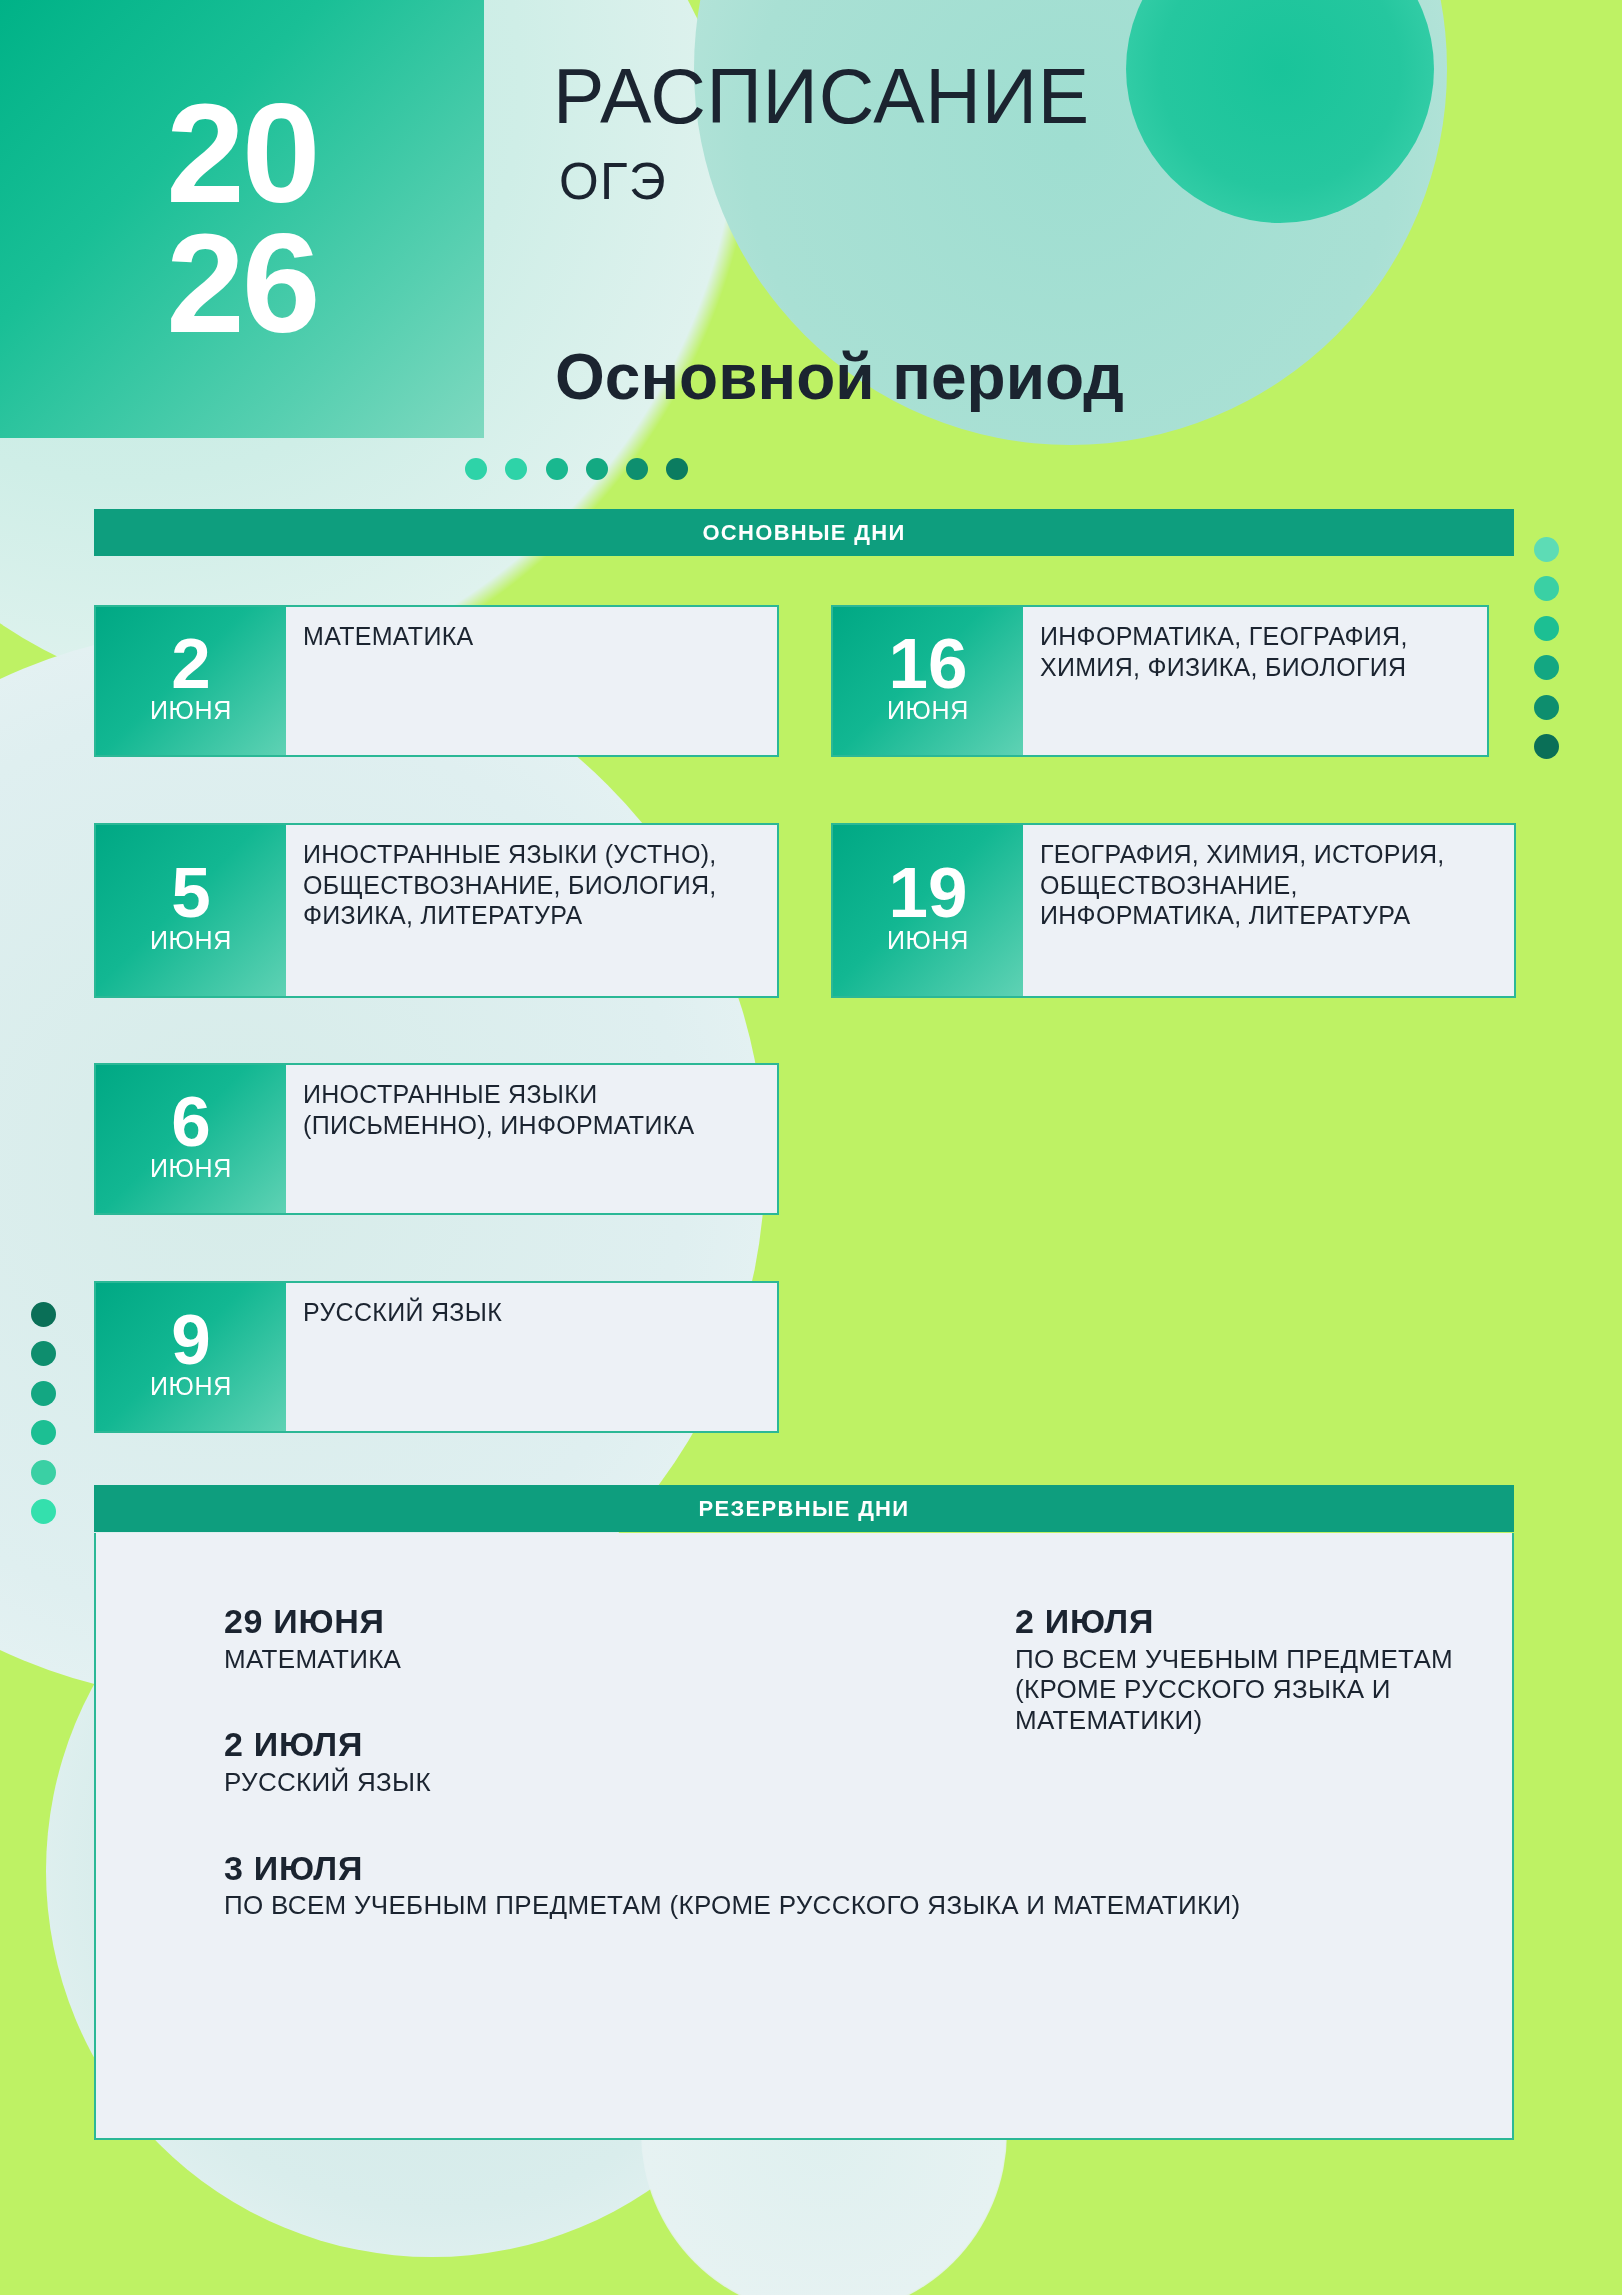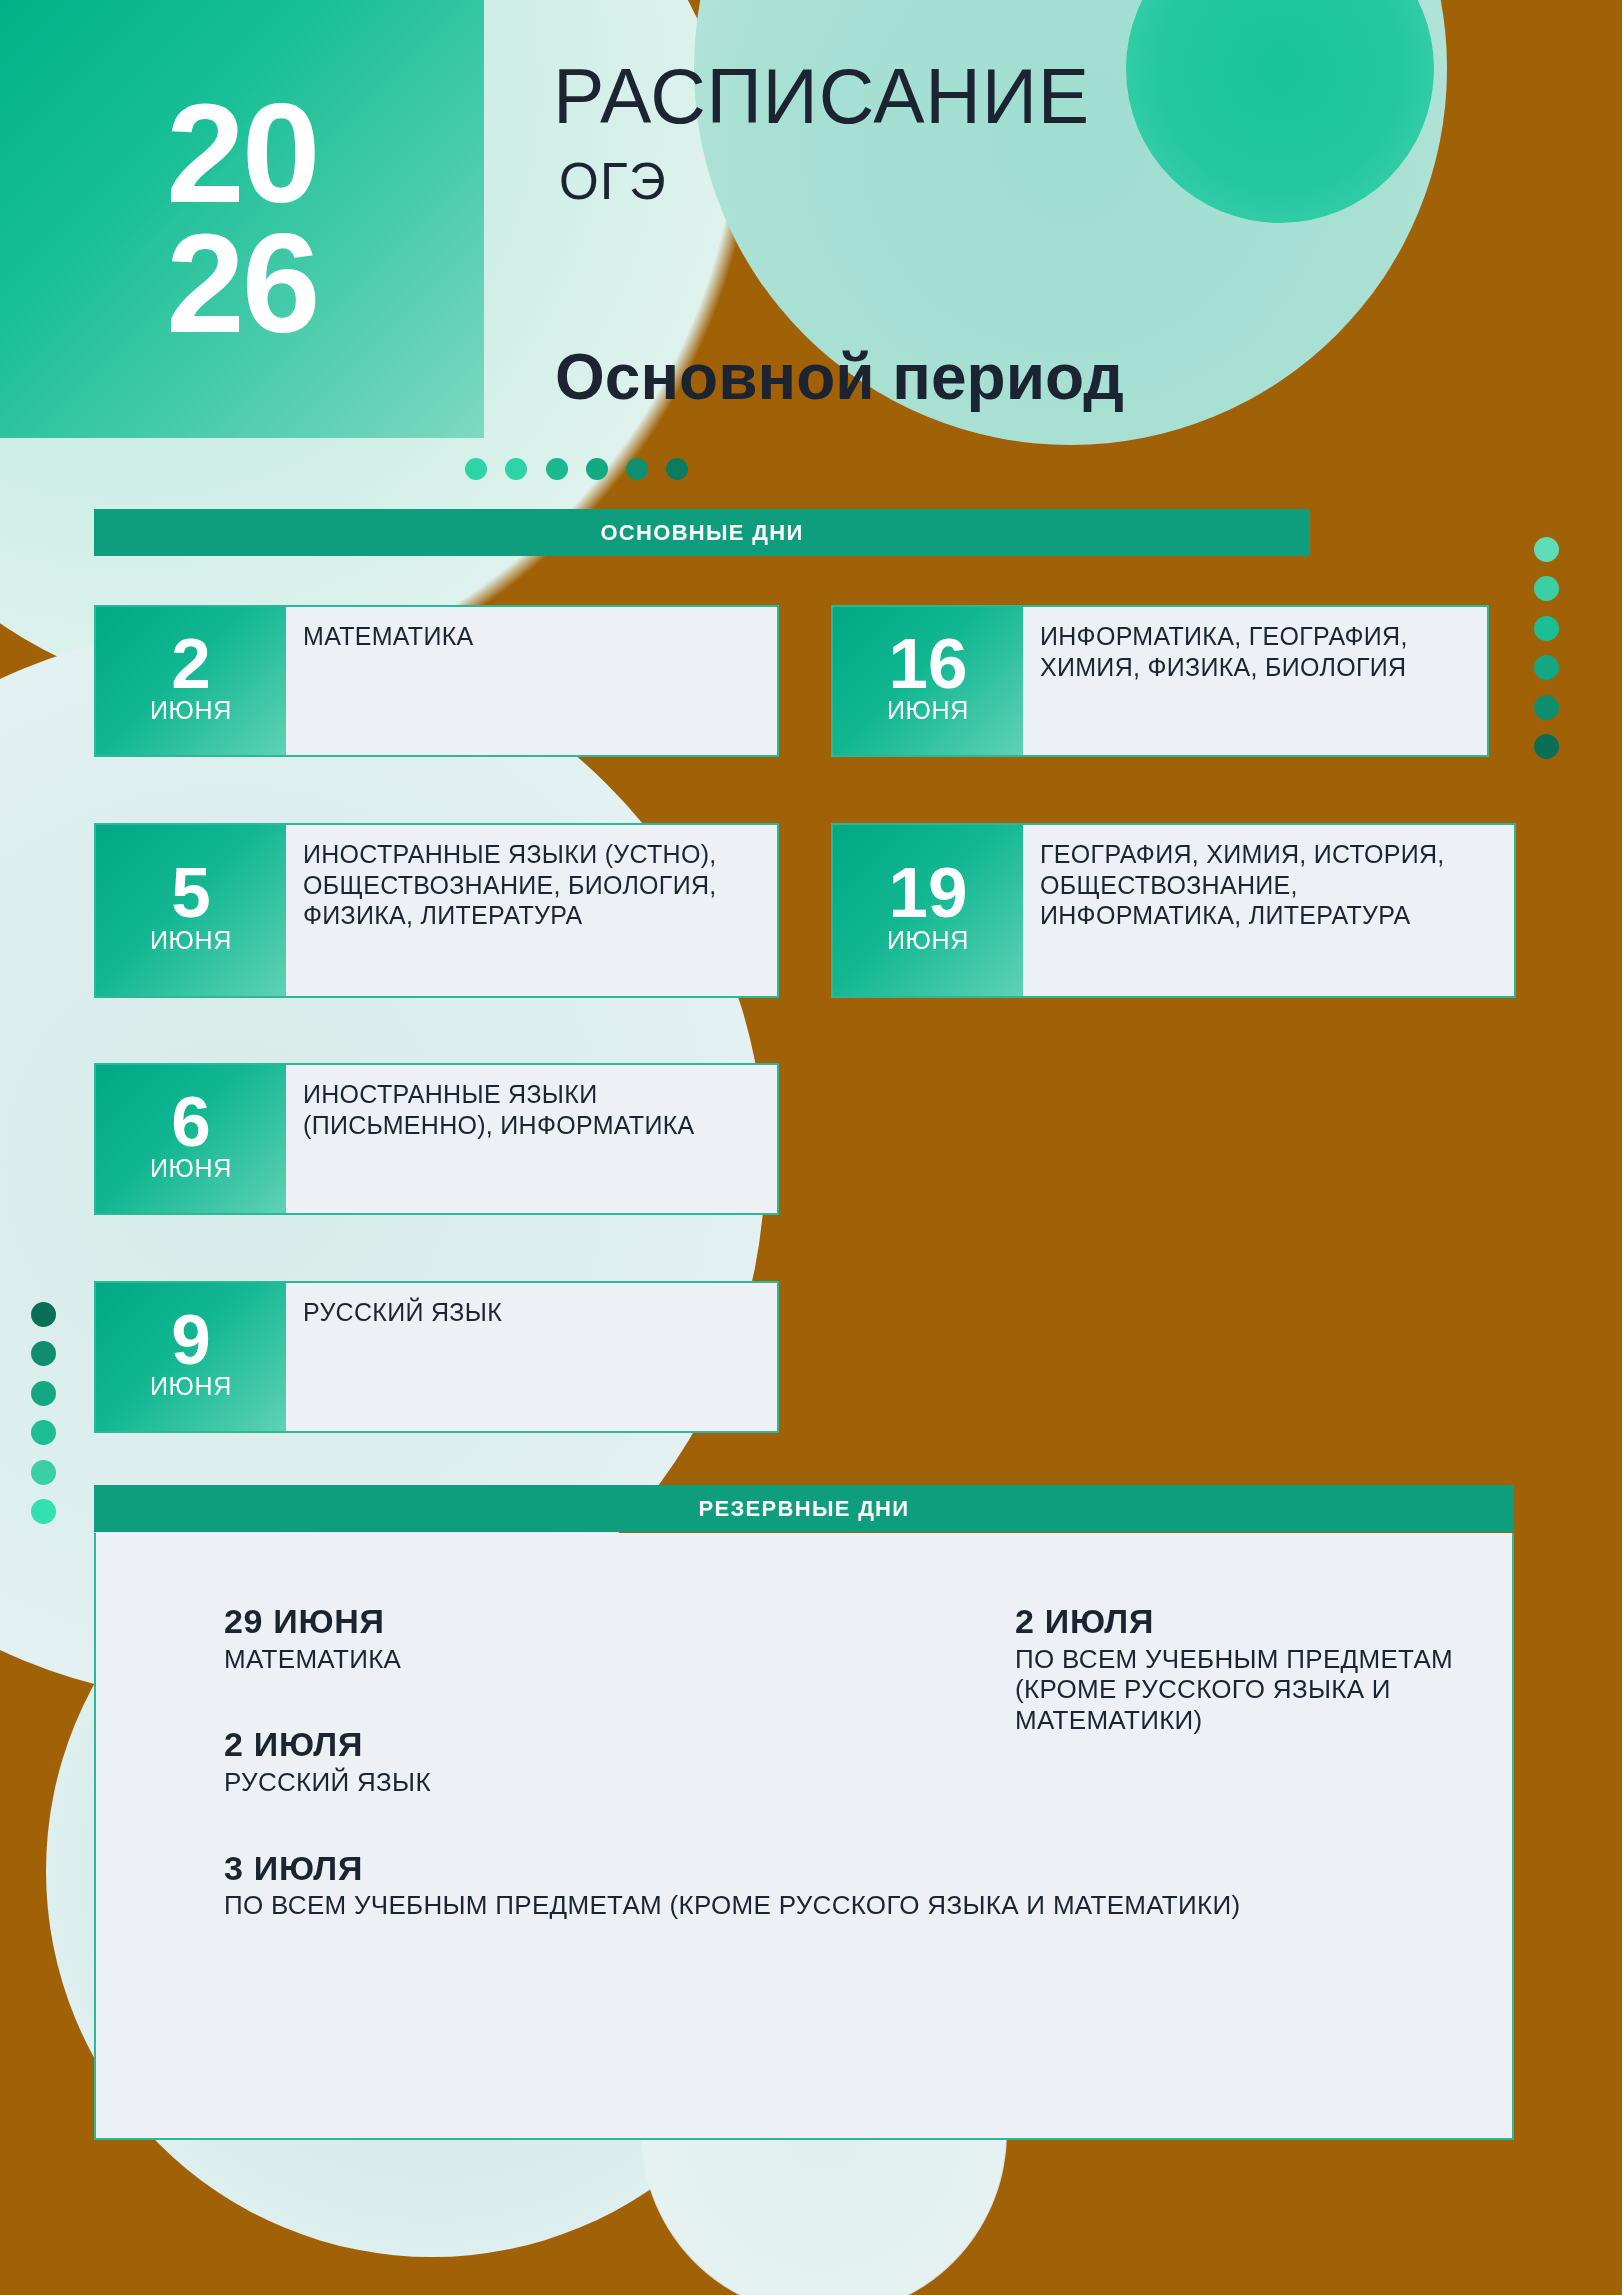--- a/index.html
+++ b/index.html
@@ -7,21 +7,21 @@
     width: 1623px;
     height: 2295px;
     background: #eceff4;
     font-family: "Liberation Sans", sans-serif;
     overflow: hidden;
   }
   .page {
     position: relative;
     width: 1623px;
     height: 2295px;
-    background: #a16207;
+    background: #bef264;
     overflow: hidden;
   }
 
   
   .blob { position: absolute; border-radius: 50%; }
   .blob-1 {
     width: 955px; height: 955px;
     left: -209px; top: -249px;
     background: radial-gradient(circle at 35% 35%, #bfe9e0 0%, #cfeee7 45%, #dff2ee 70%, rgba(223,242,238,0) 72%);
   }
@@ -129,21 +129,21 @@
     position: absolute;
     background: #0e9e7e;
     color: #ffffff;
     display: flex;
     align-items: center;
     justify-content: center;
     font-size: 22px;
     font-weight: bold;
     letter-spacing: 1.3px;
   }
-  #bar-main { left: 94px; top: 509px; width: 1216px; height: 47px; }
+  #bar-main { left: 94px; top: 509px; width: 1420px; height: 47px; }
   #bar-reserve { left: 94px; top: 1485px; width: 1420px; height: 47px; }
 
   
   .day-card {
     position: absolute;
     display: flex;
     background: #edf1f6;
     border: 2px solid #2bb896;
   }
   .day-box {

